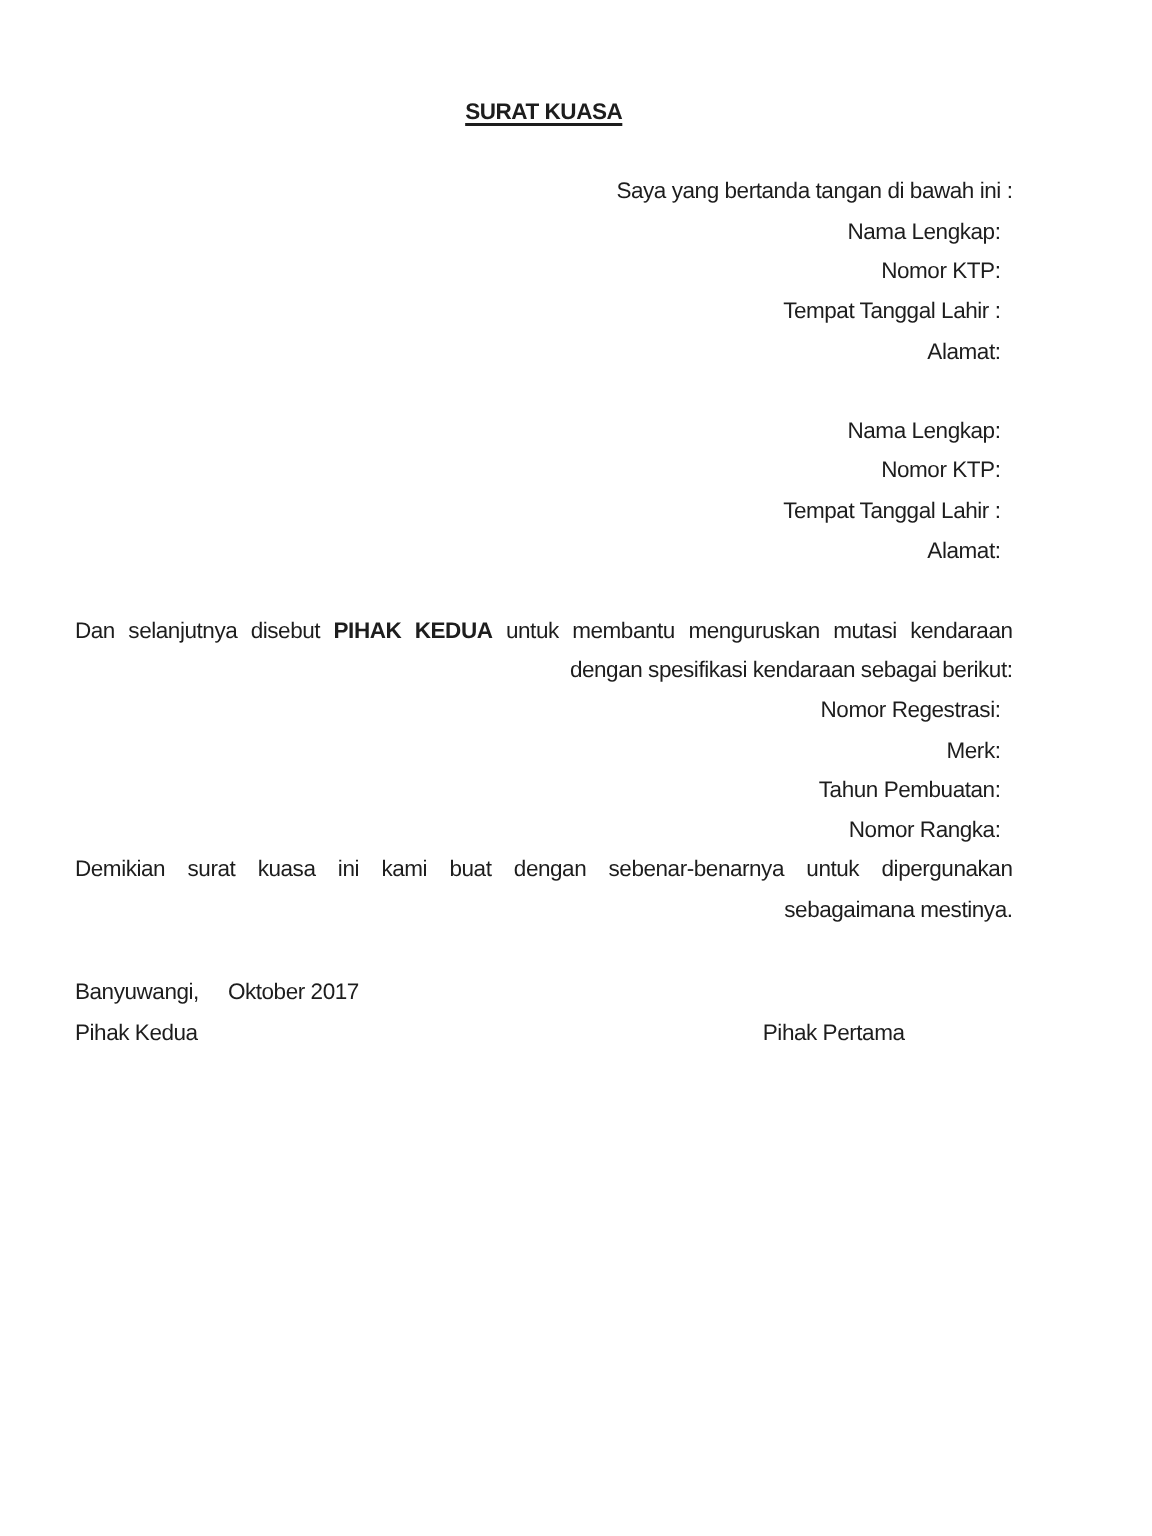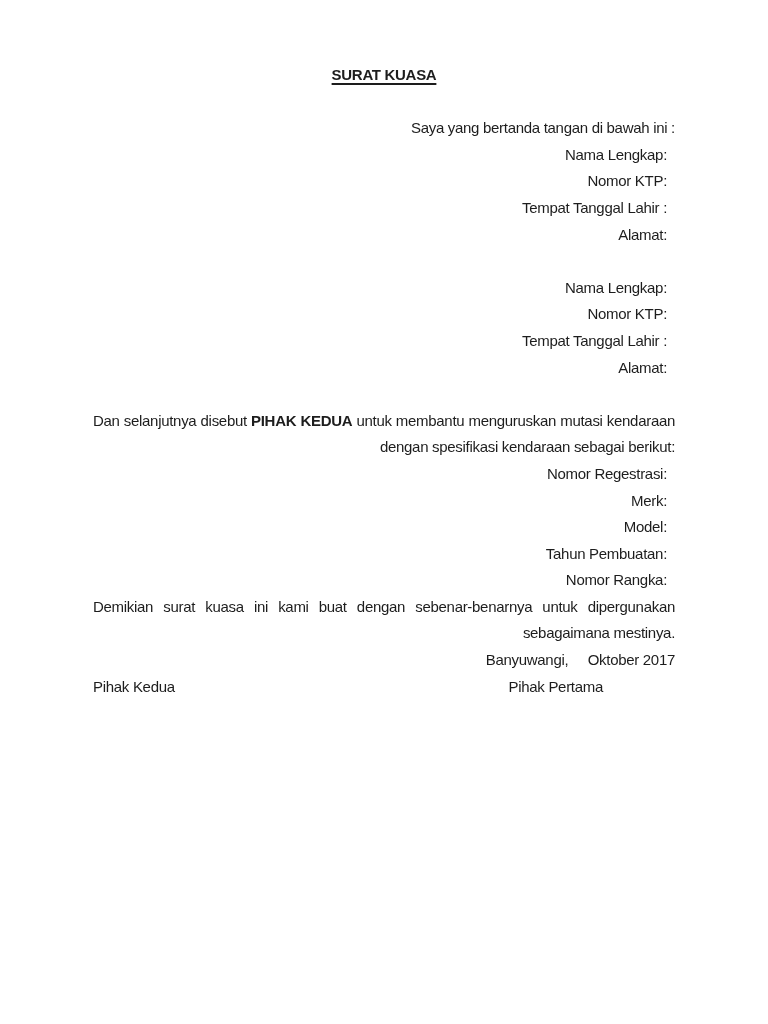--- a/index.html
+++ b/index.html
@@ -5,21 +5,21 @@
   * { margin: 0; padding: 0; box-sizing: border-box; }
   html, body {
     width: 768px; height: 1024px;
     background: #ffffff;
     font-family: "Liberation Sans", "DejaVu Sans", sans-serif;
     overflow: hidden;
   }
   .page {
     width: 768px; height: 1024px;
     background: #ffffff;
-    padding: 62px 93px 0 93px;
+    padding: 62px 93px 0 50px;
     color: #1d1d1d;
     font-size: 15px;
     line-height: 26.6px;
     letter-spacing: -0.3px;
   }
   .line { min-height: 26.6px; text-align: right; }
   .blank-line { height: 26.6px; }
   .title-line {
     text-align: center;
     font-weight: 700;
@@ -36,22 +36,23 @@
   }
   .field-colon { display: inline-block; }
   .field-value { display: inline-block; padding-left: 8px; }
   .justify-line {
     white-space: nowrap;
     text-align: justify;
     text-align-last: justify;
   }
   .bold { font-weight: 700; }
   .dateline {
-    text-align: right;
+    text-align: left;
     white-space: pre-wrap;
+    margin-top: 29px;
   }
   .signature-row {
     display: flex;
     justify-content: space-between;
     padding-right: 72px;
   }
 </style>
 </head>
 <body>
 
@@ -101,23 +102,20 @@
   </div>
   <div class="line">dengan spesifikasi kendaraan sebagai berikut:</div>
 
   <div class="line field-row">
     <span class="field-label">Nomor Regestrasi</span><span class="field-colon">:</span><span class="field-value"></span>
   </div>
   <div class="line field-row">
     <span class="field-label">Merk</span><span class="field-colon">:</span><span class="field-value"></span>
   </div>
   <div class="line field-row">
-    <span class="field-label">Model</span><span class="field-colon">:</span><span class="field-value"></span>
-  </div>
-  <div class="line field-row">
     <span class="field-label">Tahun Pembuatan</span><span class="field-colon">:</span><span class="field-value"></span>
   </div>
   <div class="line field-row">
     <span class="field-label">Nomor Rangka</span><span class="field-colon">:</span><span class="field-value"></span>
   </div>
 
   <div class="line justify-line">Demikian surat kuasa ini kami buat dengan sebenar-benarnya untuk dipergunakan</div>
   <div class="line">sebagaimana mestinya.</div>
 
   <div class="line dateline">Banyuwangi,     Oktober 2017</div>

